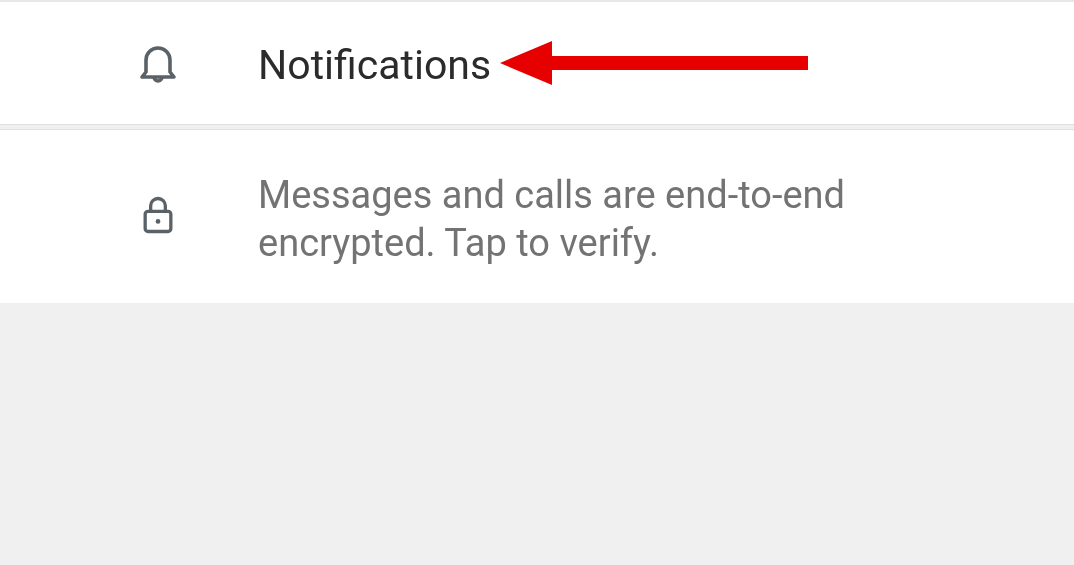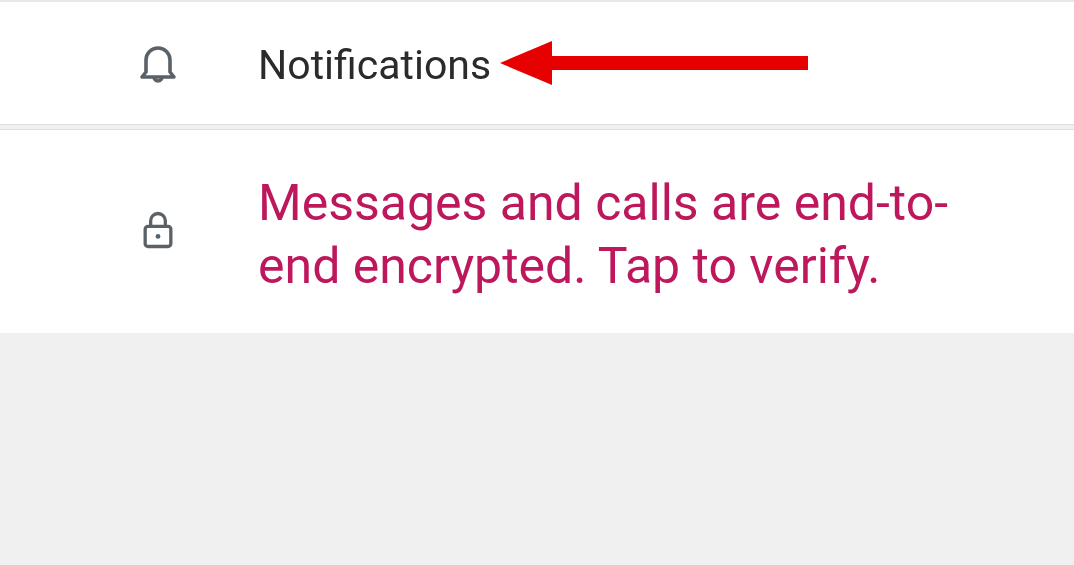--- a/index.html
+++ b/index.html
@@ -53,22 +53,22 @@
       display: flex;
       flex-direction: column;
     }
     .title {
       font-size: 41px;
       color: #2b2b2b;
       font-weight: 400;
       line-height: 1.1;
     }
     .subtitle {
-      font-size: 50px;
-      color: #be185d;
+      font-size: 38px;
+      color: #737373;
       font-weight: 400;
       line-height: 1.25;
       margin-top: 6px;
       max-width: 760px;
     }
     .arrow-annotation {
       position: absolute;
       left: 470px;
       top: 50%;
       transform: translateY(-50%);

